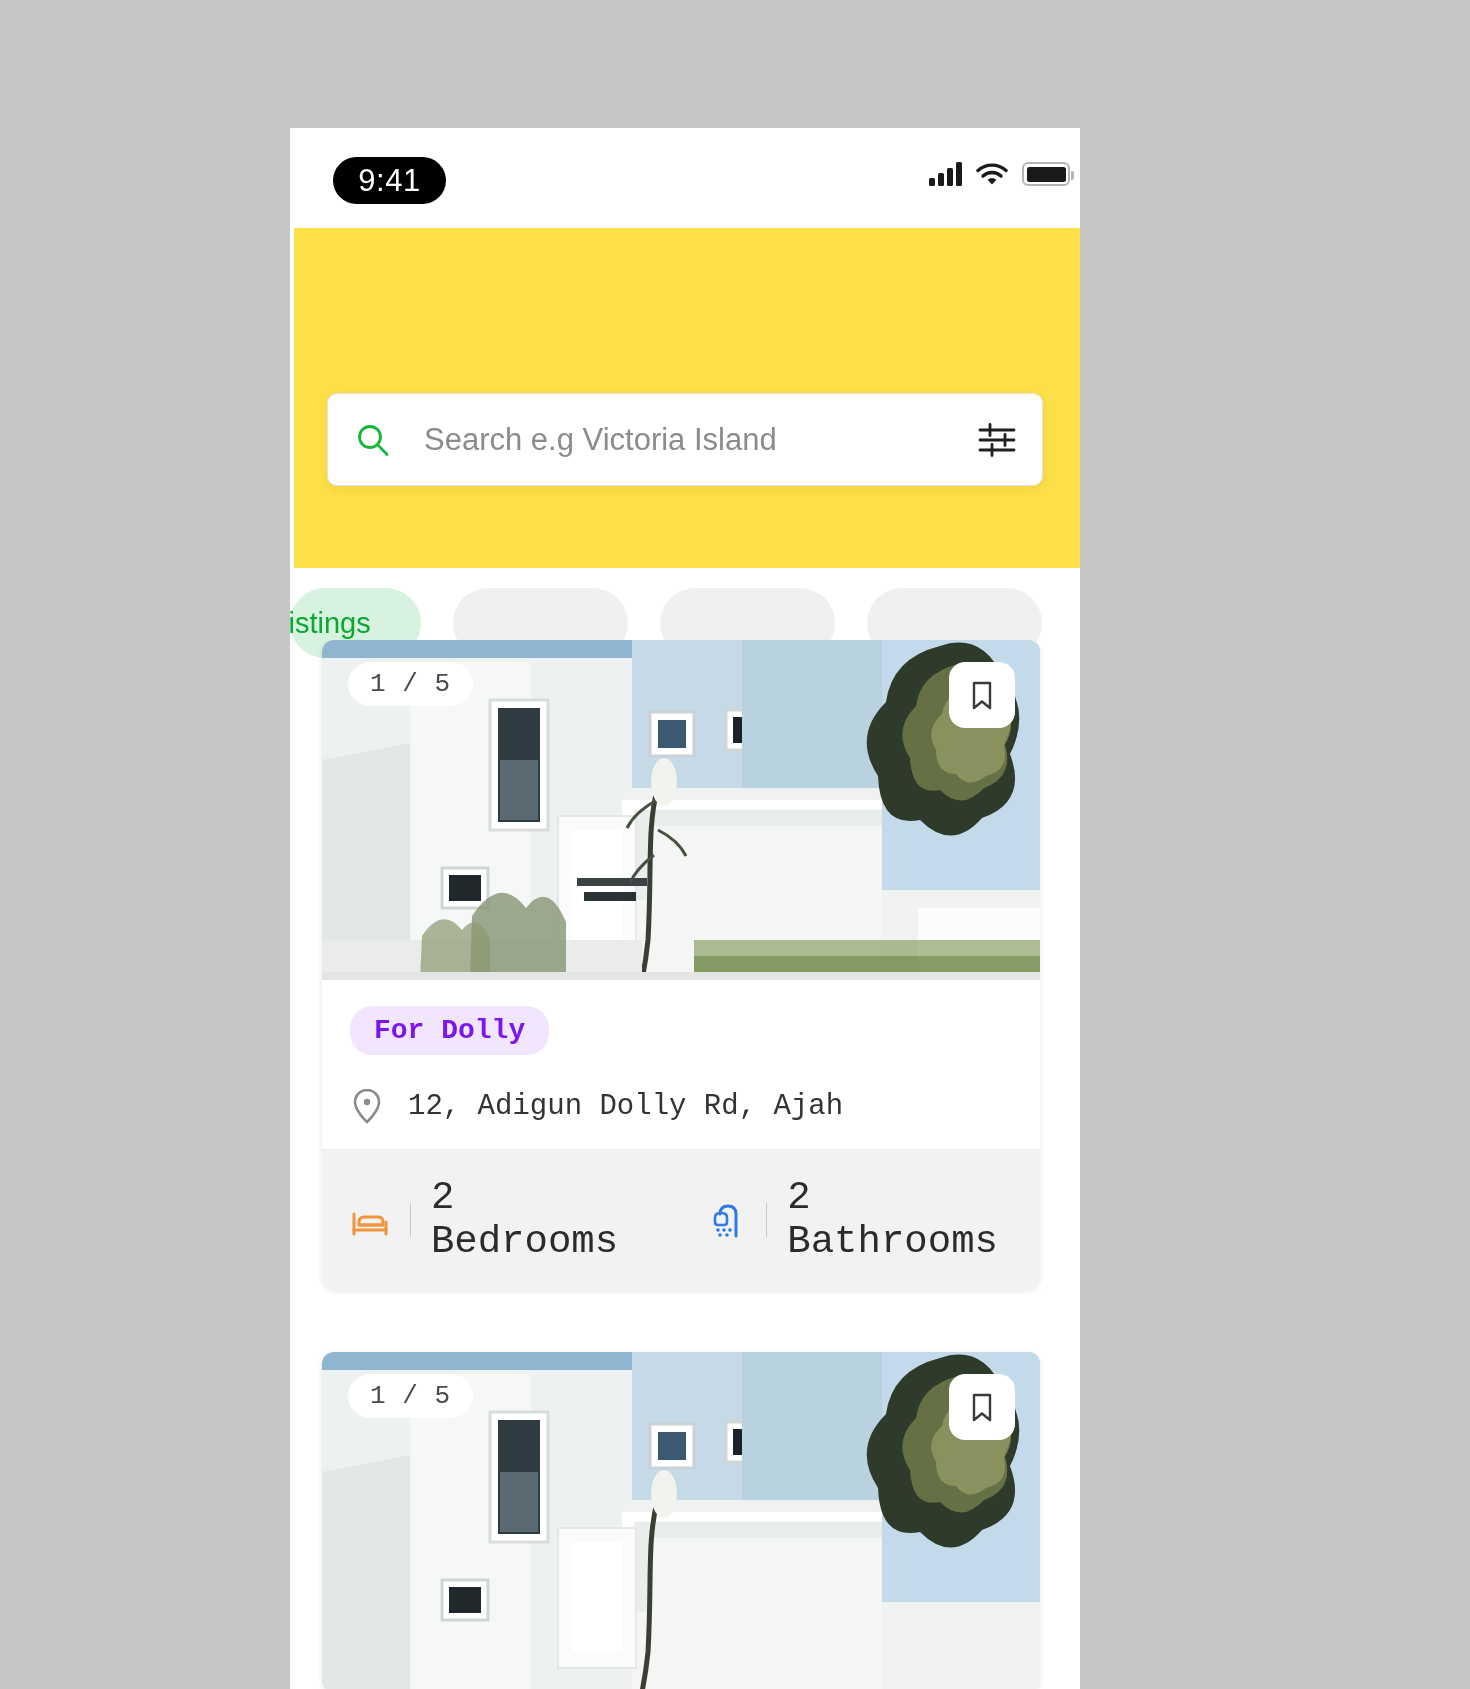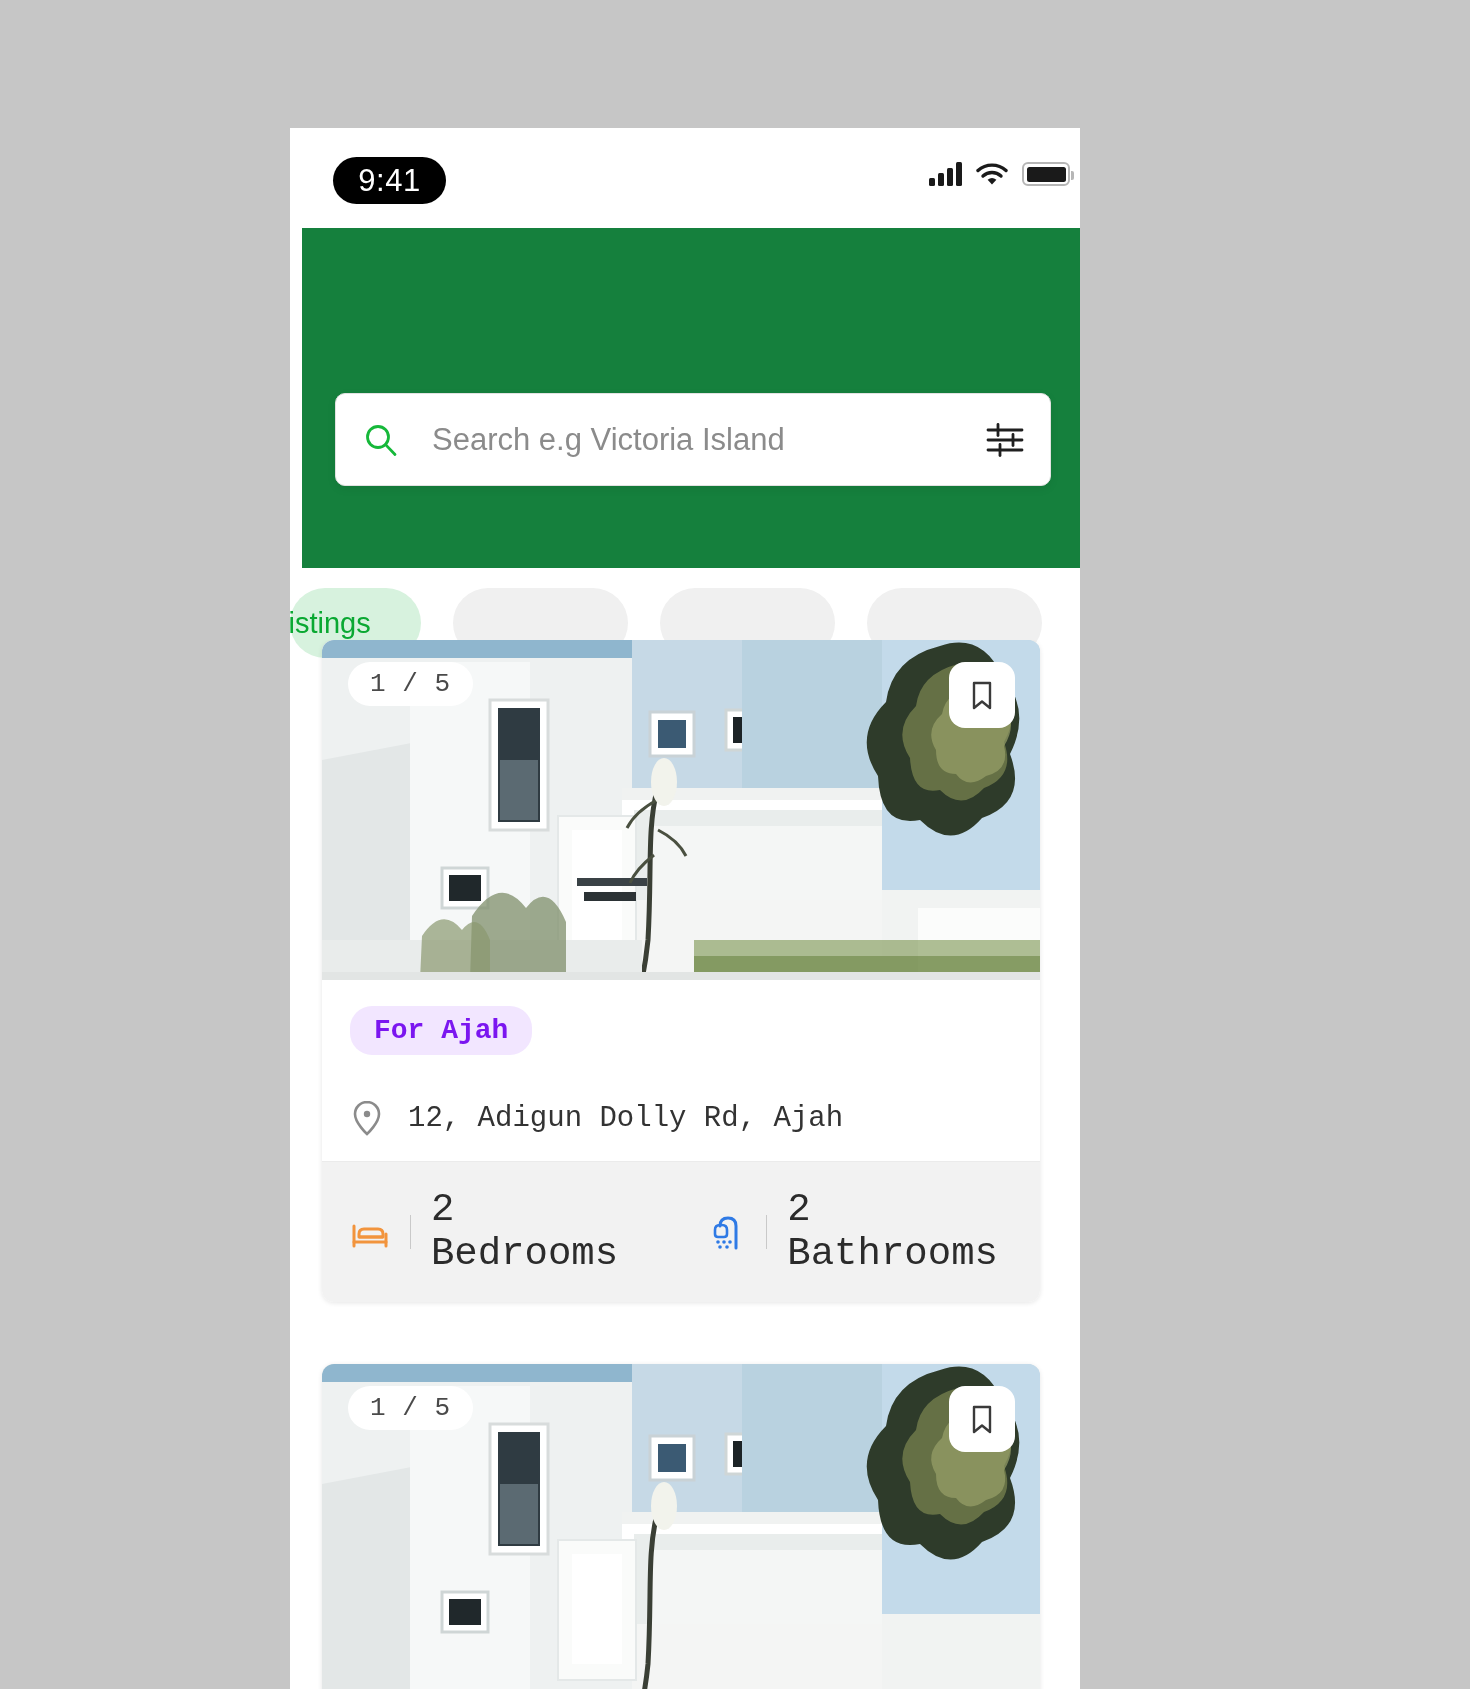--- a/index.html
+++ b/index.html
@@ -51,23 +51,23 @@
     padding: 2.5px;
   }
   .batt::after {
     content: ""; position: absolute; right: -6px; top: 7px;
     width: 3px; height: 9px; background: #b6b6b6; border-radius: 0 2px 2px 0;
   }
   .batt span { display: block; width: 100%; height: 100%; background: #1a1a1a; border-radius: 2.5px; }
 
   
   .search-wrap {
-    position: absolute; left: 12px; top: 100px;
+    position: absolute; left: 4px; top: 100px;
     width: 812px; height: 340px;
-    background: #15803d;
+    background: #fde047;
     z-index: 5;
   }
   .search-bar {
     position: absolute; left: 33px; top: 165px;
     width: 716px; height: 93px;
     background: #ffffff;
     border: 1px solid #e2e2e2;
     border-radius: 10px;
     box-shadow: 0 3px 10px rgba(0,0,0,0.07);
     display: flex; align-items: center;
@@ -151,21 +151,21 @@
     display: inline-block;
     background: #f2e6ff; color: #7b16f0;
     border-radius: 22px;
     padding: 9px 24px;
     font-size: 28px;
     font-weight: bold;
   }
   .price-row { display: flex; align-items: center; margin-top: 30px; }
   .price { color: #12b12e; font-size: 34px; font-weight: bold; letter-spacing: 0.3px; }
   .price-divider { width: 1px; height: 40px; background: #d8d8d8; margin-left: 26px; }
-  .addr-row { display: flex; align-items: center; margin-top: 44px; }
+  .addr-row { display: flex; align-items: center; margin-top: 32px; }
   .pin-icon { width: 34px; height: 38px; flex: 0 0 auto; }
   .addr { font-size: 29px; color: #333333; margin-left: 24px; }
   .card-footer {
     background: #f2f2f2;
     border-top: 1px solid #ebebeb;
     padding: 26px 28px;
     display: flex; align-items: center;
   }
   .amenity { display: flex; align-items: center; }
   .amenity + .amenity { margin-left: 72px; }
@@ -289,21 +289,21 @@
         <div class="count-badge">1 / 5</div>
         <div class="bookmark-btn">
           <span>
             <svg viewBox="0 0 32 32" width="32" height="32">
               <path d="M8 4 H24 V29 L16 22.5 L8 29 Z" fill="none" stroke="#3a3a3a" stroke-width="2.4" stroke-linejoin="round"></path>
             </svg>
           </span>
         </div>
       </div>
       <div class="card-body">
-        <span class="tag">For Ajah</span>
+        <span class="tag">For Dolly</span>
         <div class="addr-row">
           <span class="pin-icon">
             <svg viewBox="0 0 34 38" width="34" height="38">
               <path d="M17 3 C10.4 3 5 8.4 5 15 C5 24 17 35 17 35 C17 35 29 24 29 15 C29 8.4 23.6 3 17 3 Z" fill="none" stroke="#8b8b8b" stroke-width="2.6"></path>
               <circle cx="17" cy="15" r="3.2" fill="#8b8b8b"></circle>
             </svg>
           </span>
           <span class="addr">12, Adigun Dolly Rd, Ajah</span>
         </div>
       </div>

